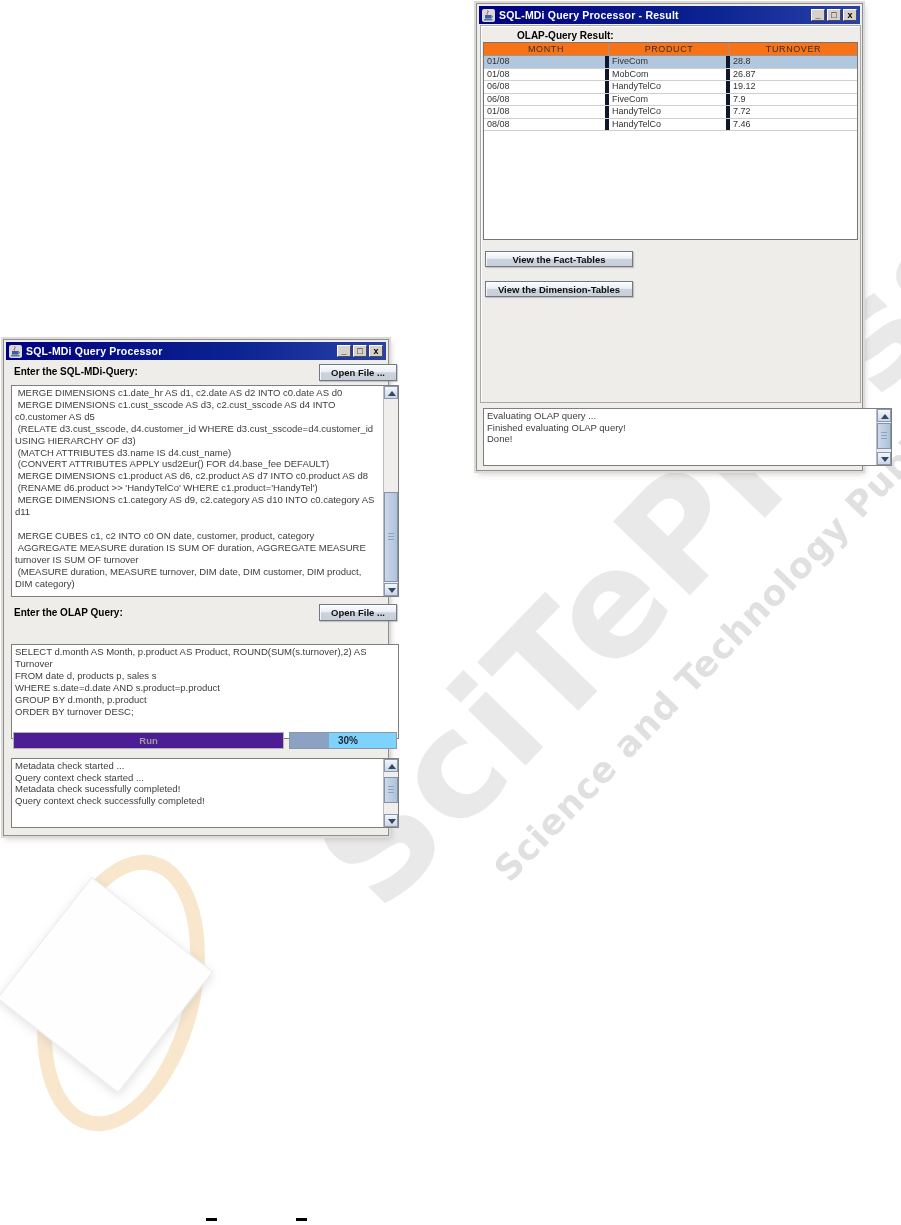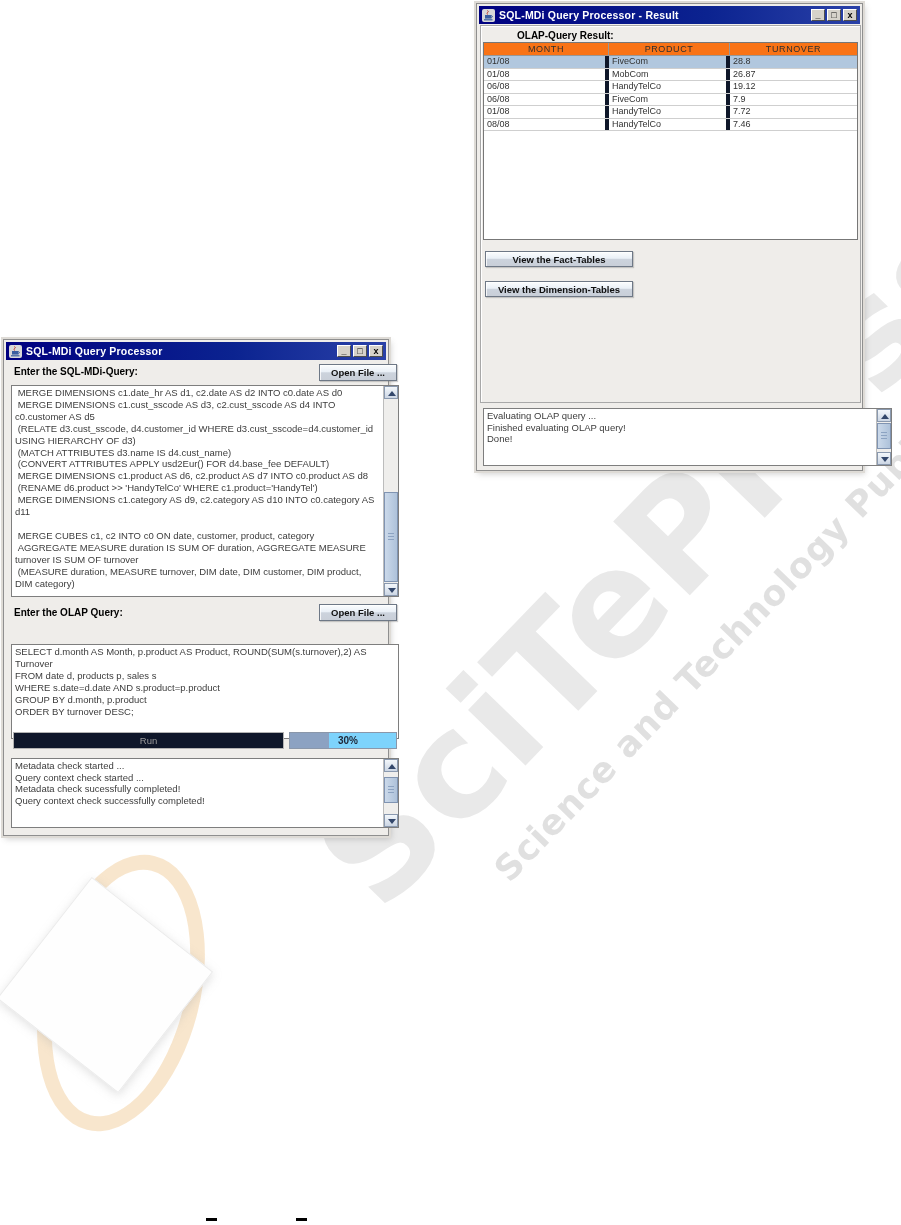--- a/index.html
+++ b/index.html
@@ -37,22 +37,22 @@
   .win-btn.min{line-height:5px;}
   .win-btn.max{line-height:10px;}
   .win-btn.close{line-height:10px;}
 
   .panel-label{position:absolute;font-size:10px;font-weight:bold;color:#000;white-space:nowrap;}
 
   .metal-btn{position:absolute;box-sizing:border-box;border:1px solid #6e7886;
           background:linear-gradient(180deg,#fbfdfe 0%,#eaf0f7 45%,#ccd3dd 52%,#c9cfd8 100%);
           font-size:9.5px;font-weight:bold;color:#101010;display:flex;align-items:center;
           justify-content:center;box-shadow:1px 1px 0 rgba(255,255,255,.8) inset,1px 1px 1px rgba(120,120,120,.35);}
-  .run-btn{position:absolute;box-sizing:border-box;border:1px solid #b3b3b3;background:#0f172a;
-          font-size:9.5px;font-weight:normal;color:#9b9b9b;display:flex;align-items:center;justify-content:center;}
+  .run-btn{position:absolute;box-sizing:border-box;border:1px solid #b3b3b3;background:#4c1d95;
+          font-size:9.5px;font-weight:bold;color:#9b9b9b;display:flex;align-items:center;justify-content:center;}
 
   .textarea{position:absolute;background:#fff;border:1px solid #7e7e7e;box-sizing:border-box;overflow:hidden;}
   .textarea .txt{position:absolute;left:3px;top:1px;right:18px;bottom:1px;
           font-size:9.5px;line-height:11.9px;color:#3c3c3c;white-space:pre-wrap;word-wrap:break-word;overflow:hidden;}
   .textarea.noscroll .txt{right:3px;}
 
   
   .vscroll{position:absolute;top:0;right:0;bottom:0;width:15px;background:#efeeec;border-left:1px solid #bcbcbc;box-sizing:border-box;}
   .sb-btn{position:absolute;left:0;width:14px;height:13px;box-sizing:border-box;
           background:linear-gradient(180deg,#f3f7fb,#ccd6e4);border:1px solid #8a99af;}

